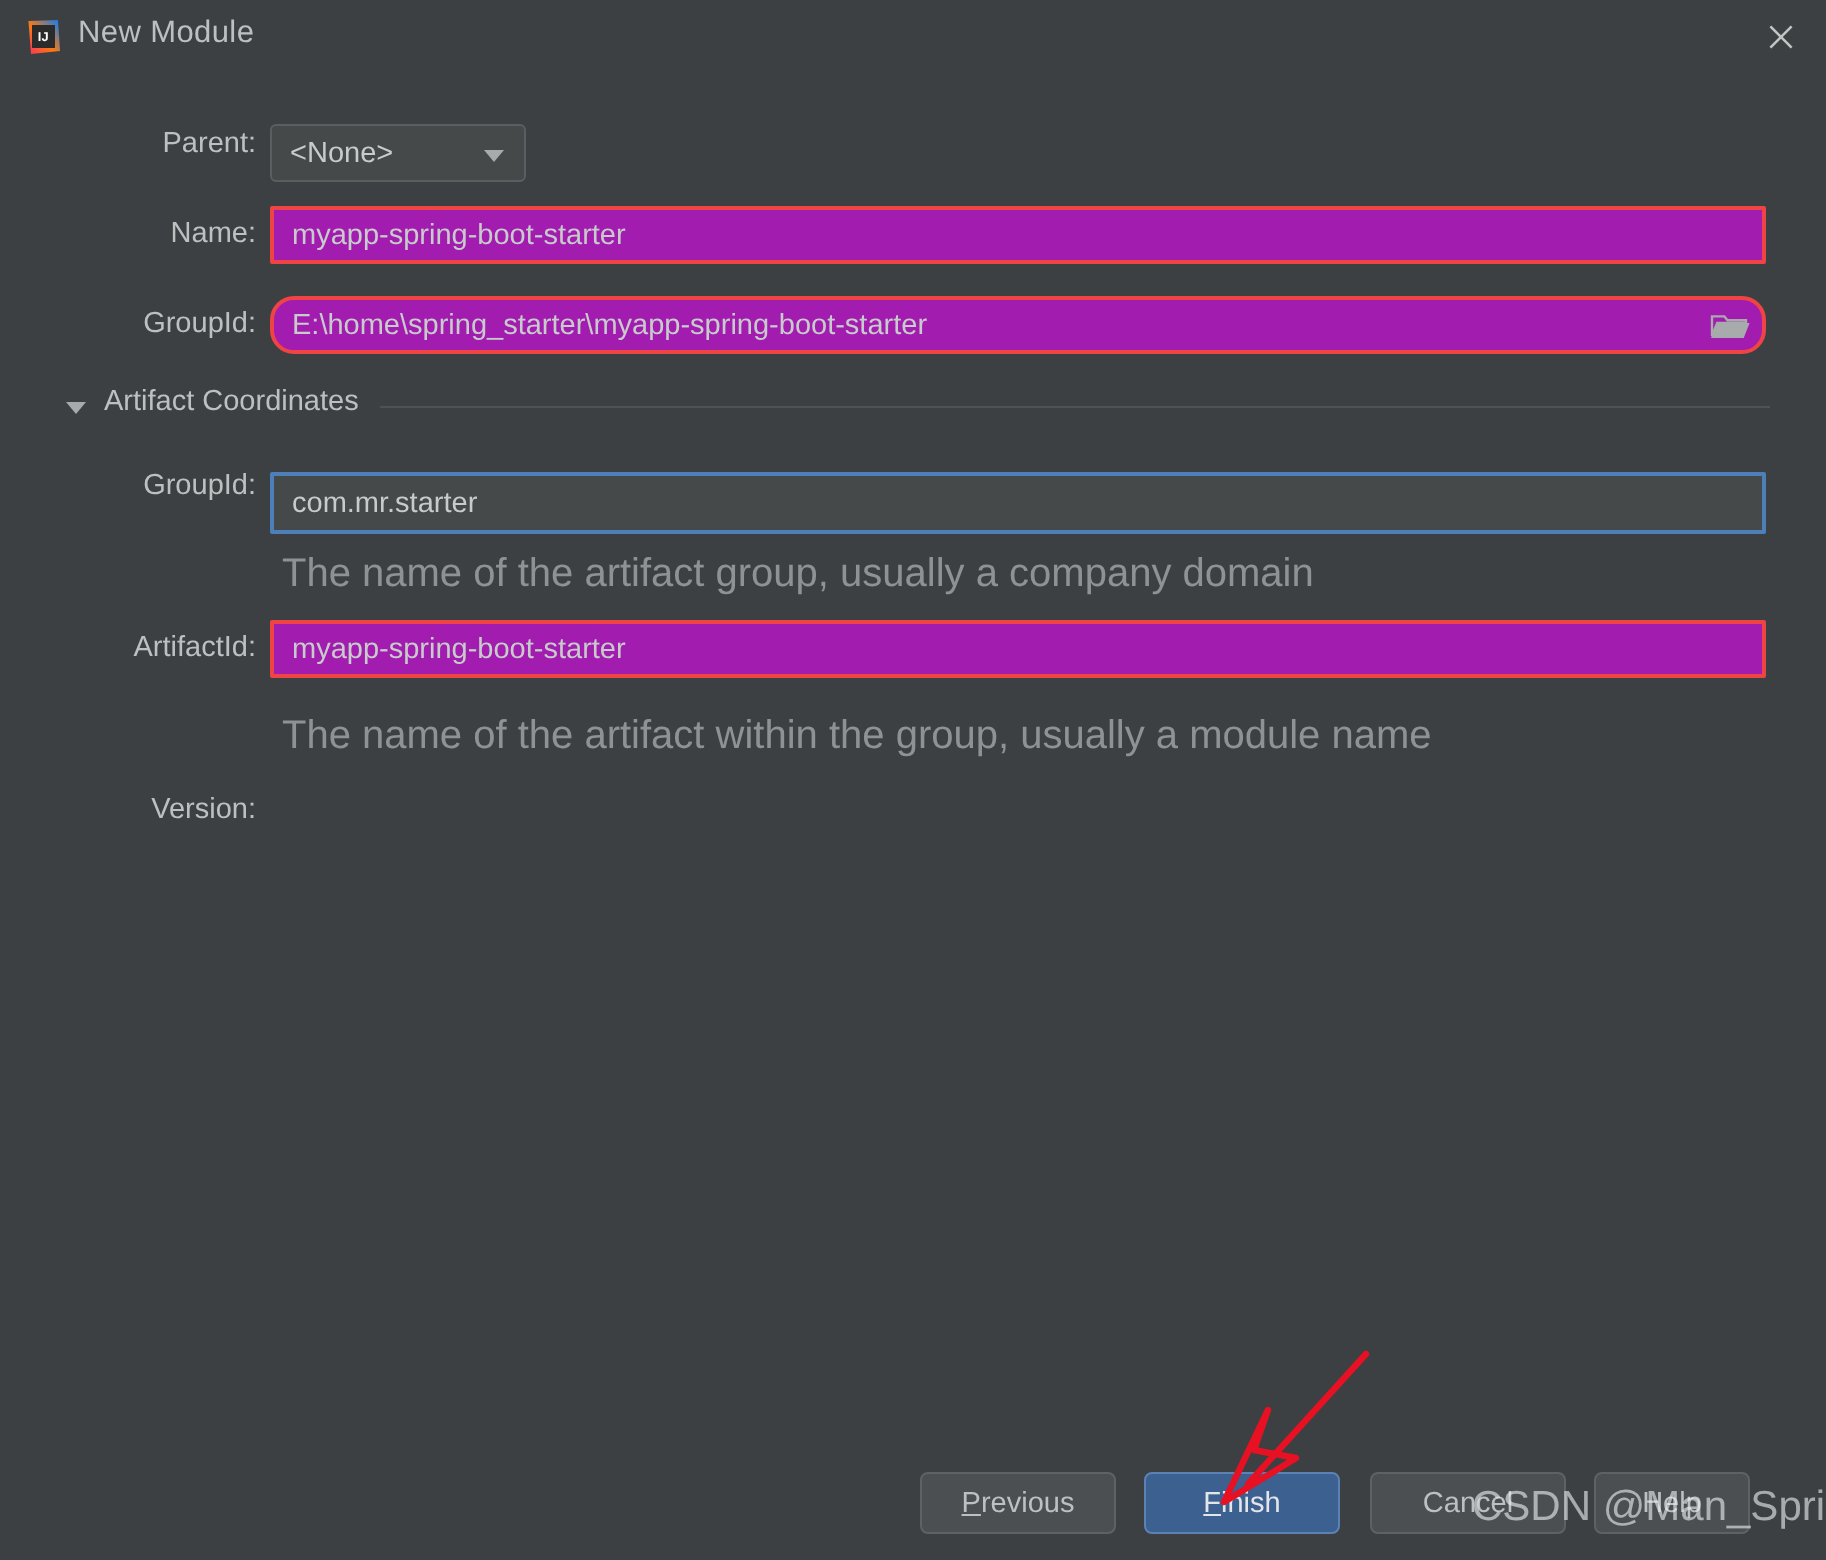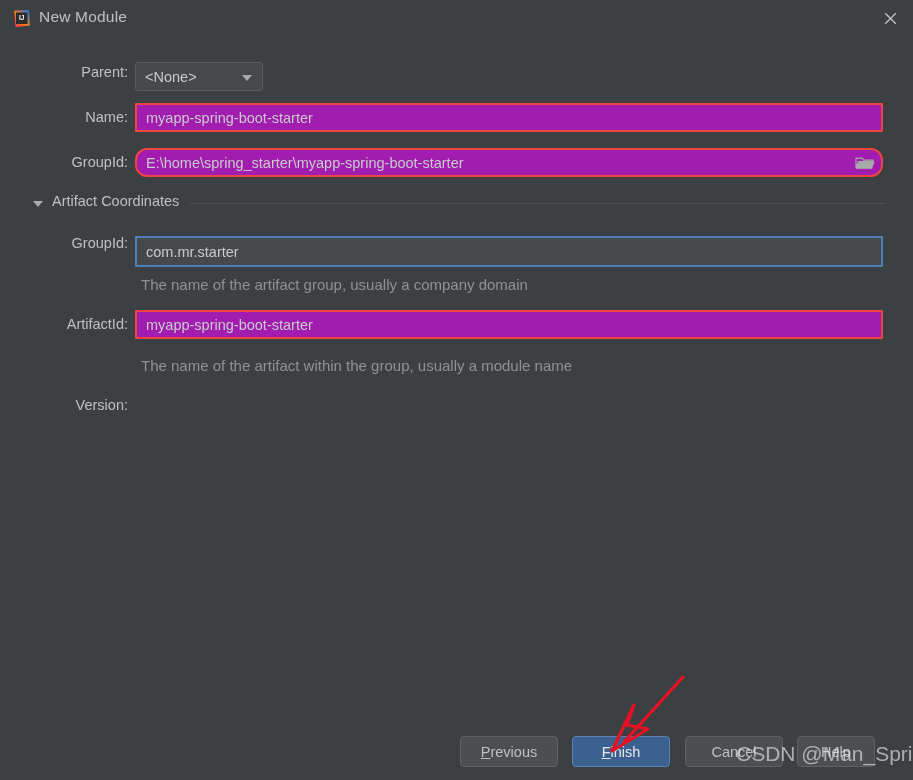--- a/index.html
+++ b/index.html
@@ -100,21 +100,21 @@
     position: absolute;
     box-sizing: border-box;
     display: flex;
     align-items: center;
     justify-content: center;
     cursor: pointer;
   }
   .hint {
     position: absolute;
     color: #8d9294;
-    font-size: 15px;
+    font-size: 20px;
     white-space: nowrap;
   }
 
   
   .section {
     position: absolute;
     left: 33px; top: 193px;
     width: 852px; height: 22px;
   }
   .section .tri {

